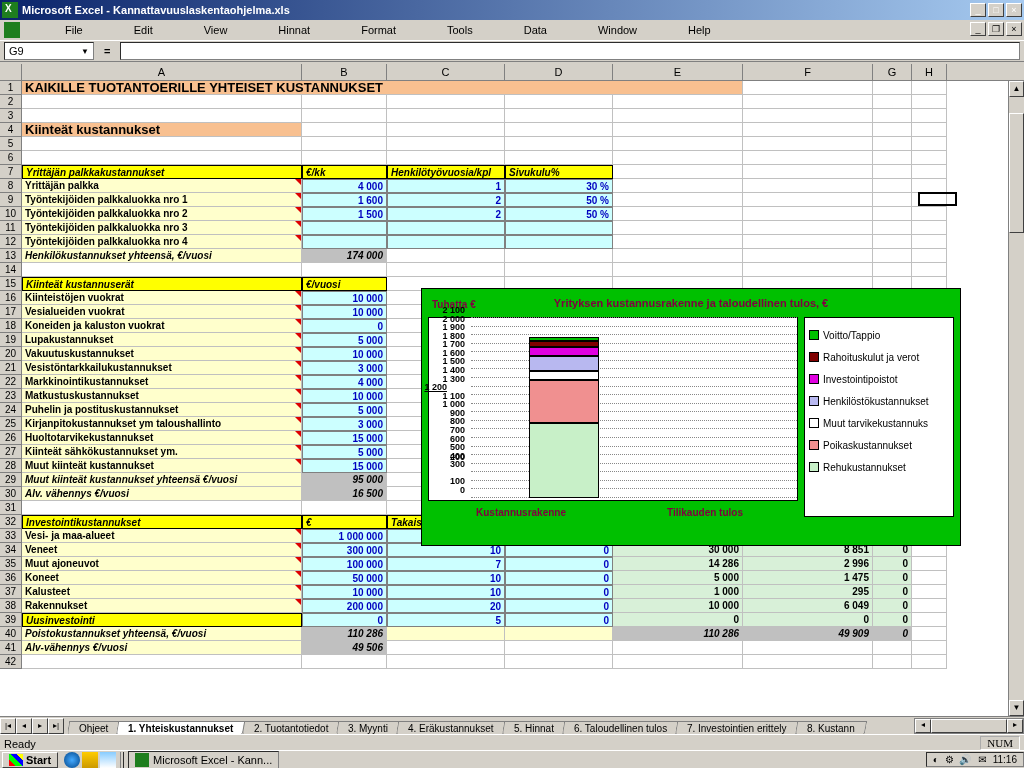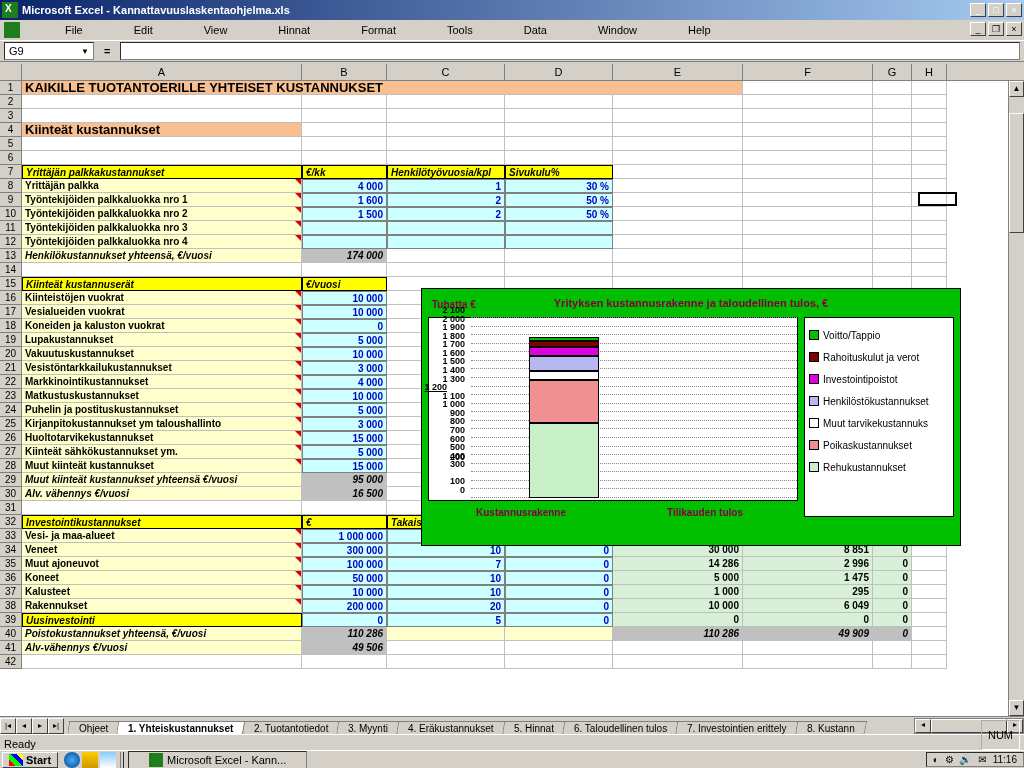--- a/index.html
+++ b/index.html
@@ -80,29 +80,29 @@
 .yticks { position:absolute; left:-2px; top:0; bottom:0; width:40px; }
 .yticks div { position:absolute; right:4px; font-size:9px; color:#000; font-weight:bold; transform: translateY(-50%); }
 .bar { position:absolute; width:70px; }
 .seg { width:100%; border:1px solid #000; }
 .xticklabels { position:absolute; bottom:-18px; left:0; right:0; display:flex; color:#800040; font-weight:bold; font-size:10px; }
 .xticklabels div { flex:1; text-align:center; }
 .gridline { position:absolute; left:42px; right:0; border-top:1px dotted #888; }
 
 
 .statusbar { position:absolute; bottom:18px; left:0; right:0; height:16px; background:#d4d0c8; border-top:1px solid #fff; display:flex; align-items:flex-end; font-size:11px; padding:0 4px; }
-.statusbar .cell-status { padding:8px 6px; border:1px inset #fff; margin-left:auto; }
+.statusbar .cell-status { padding:0 6px; border:1px inset #fff; margin-left:auto;font-family:Liberation Serif, serif; }
 
 
 .taskbar { position:absolute; bottom:0; left:0; right:0; height:18px; background:#d4d0c8; border-top:1px solid #fff; display:flex; align-items:center; }
 .startbtn { display:flex; align-items:center; padding:1px 6px; border:1px solid; border-color:#fff #404040 #404040 #fff; font-weight:bold; font-size:11px; margin:1px 2px; }
 .startbtn .winlogo { width:14px; height:12px; margin-right:3px; background: linear-gradient(45deg,#f00 25%, #0f0 25% 50%, #00f 50% 75%, #ff0 75%); }
 .ql { display:flex; gap:2px; padding:0 4px; border-right:1px inset #808080; }
 .ql div { width:16px; height:16px; }
-.taskbtn { border:1px inset #808080; padding:1px 20px; margin:1px 2px; font-size:11px; display:flex; align-items:center; gap:4px; background:#d4d0c8; }
+.taskbtn { border:1px inset #808080; padding:1px 6px; margin:1px 2px; font-size:11px; display:flex; align-items:center; gap:4px; background:#d4d0c8; }
 .tray { margin-left:auto; border:1px inset #808080; padding:1px 6px; font-size:10px; display:flex; gap:6px; align-items:center; }
 
 
 .selbox { position:absolute; border:2px solid #000; background:transparent; pointer-events:none; }
 </style>
 </head>
 <body>
 
 <div class="titlebar">
   <span class="icon"></span>

